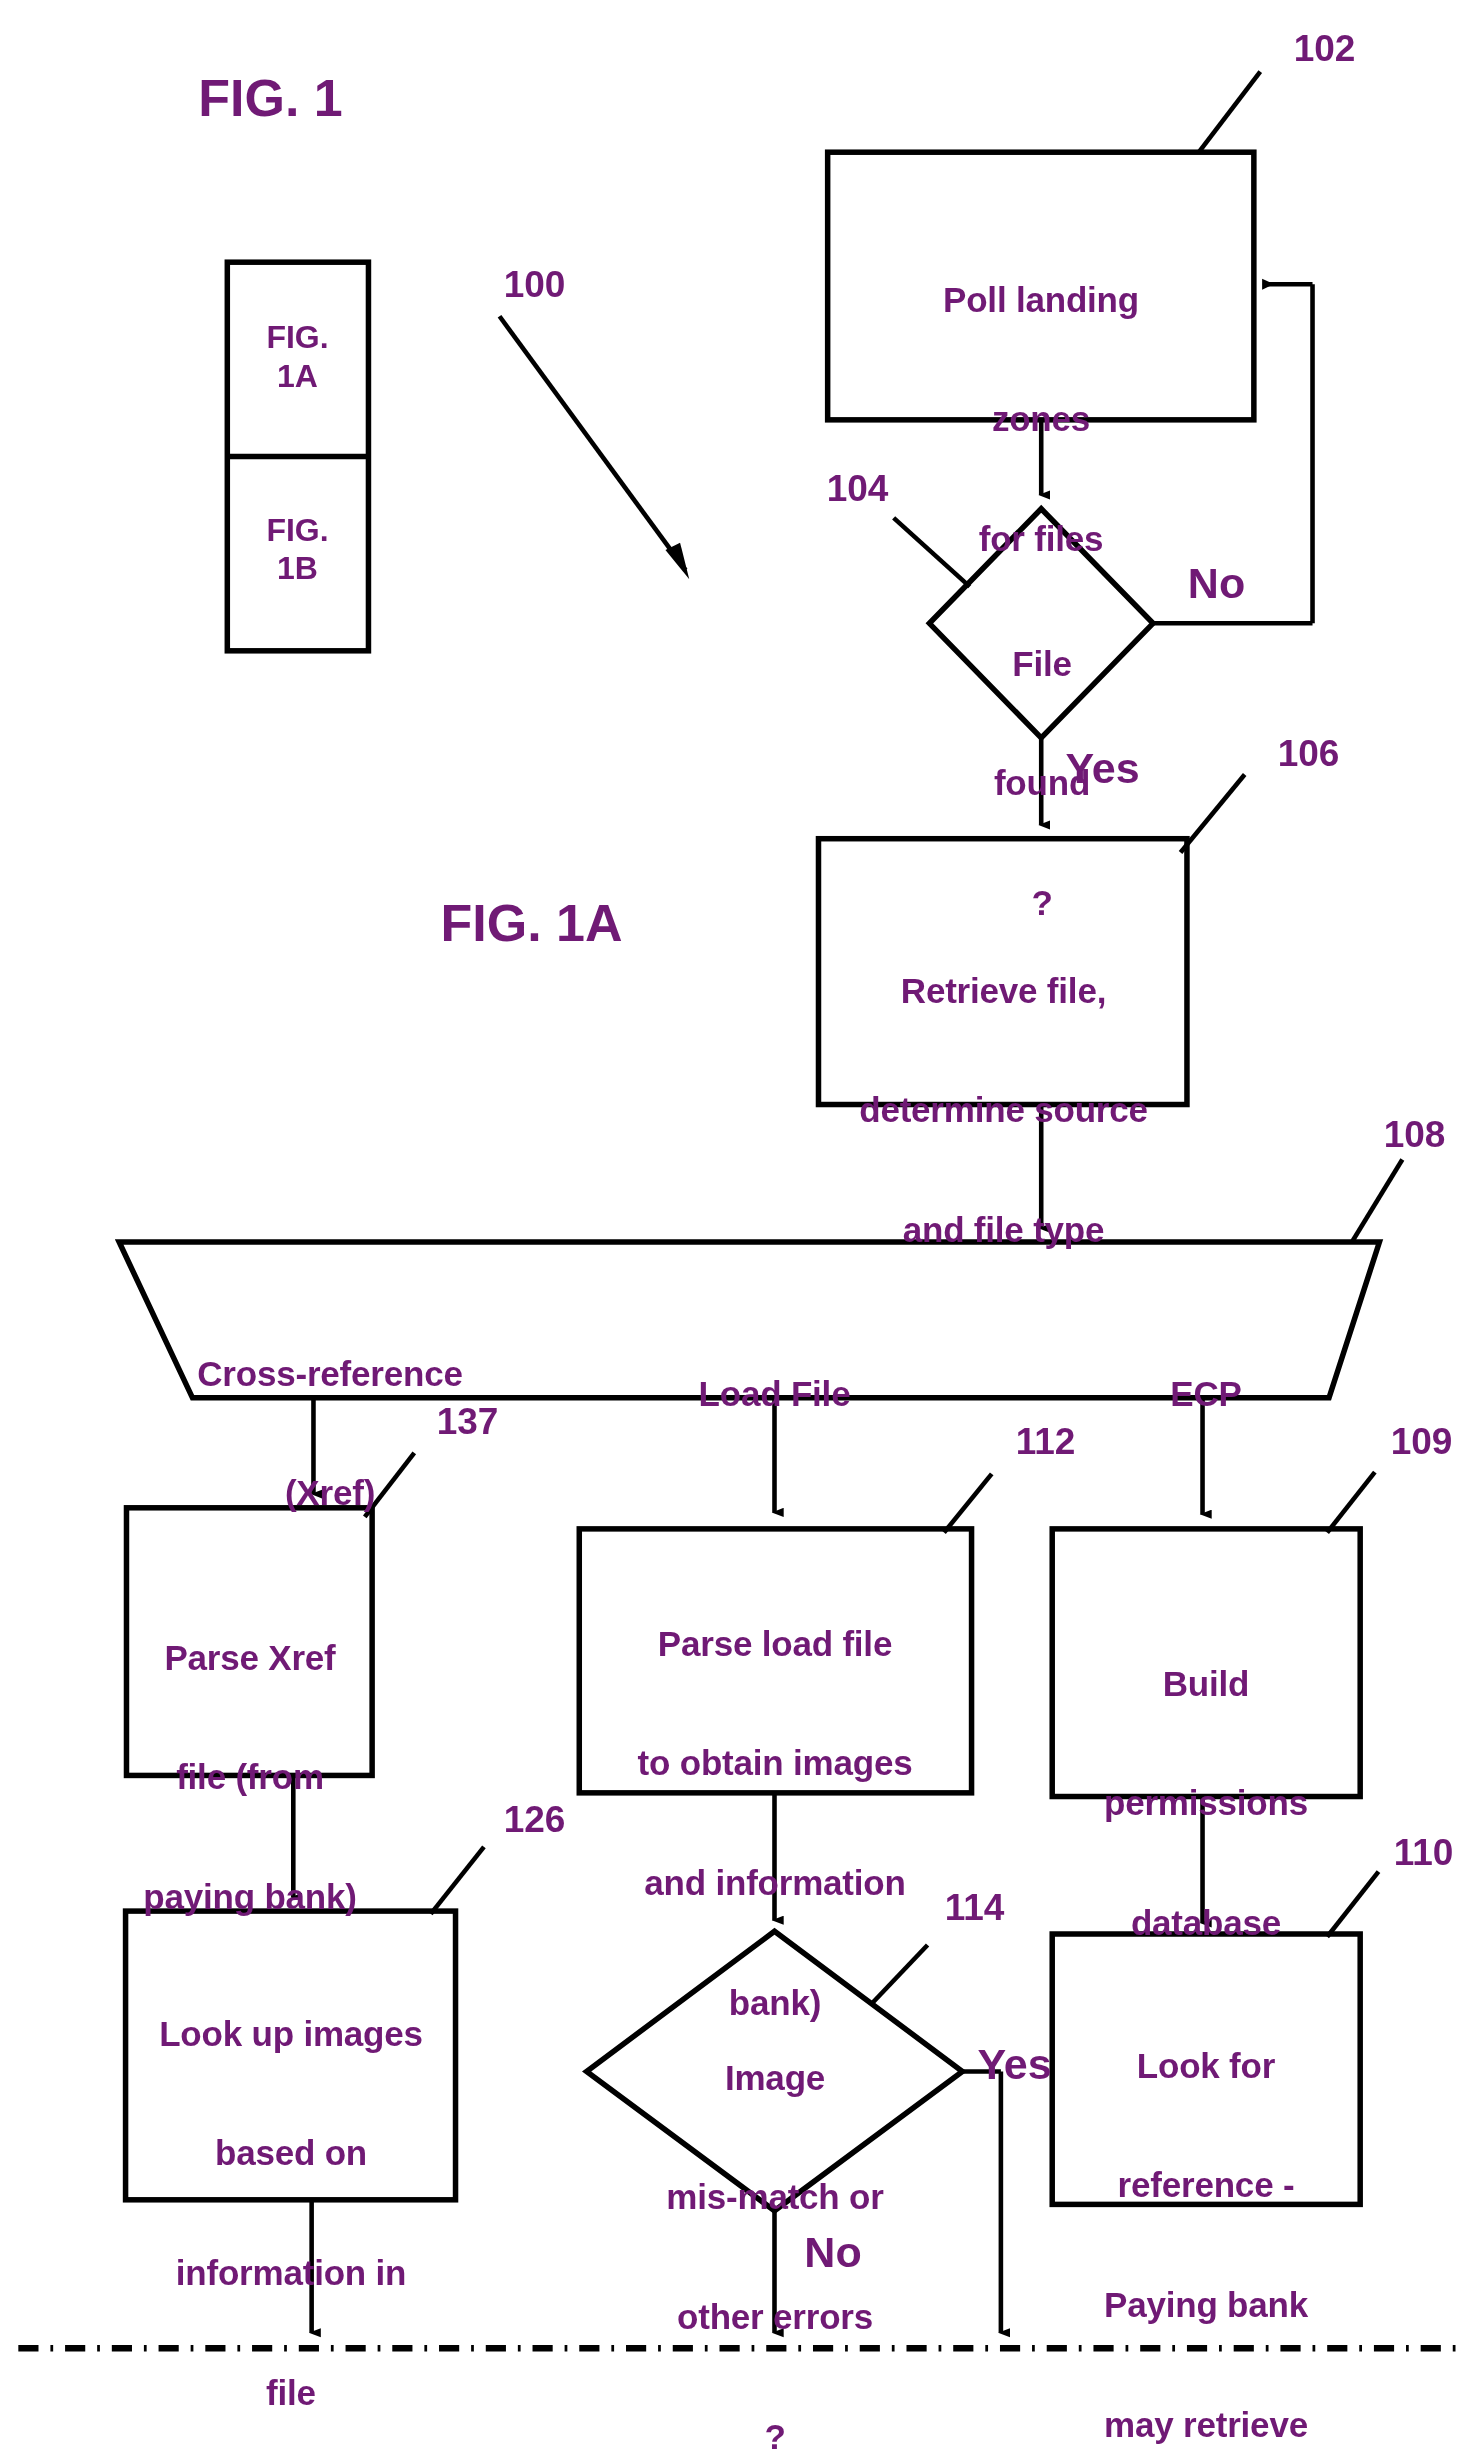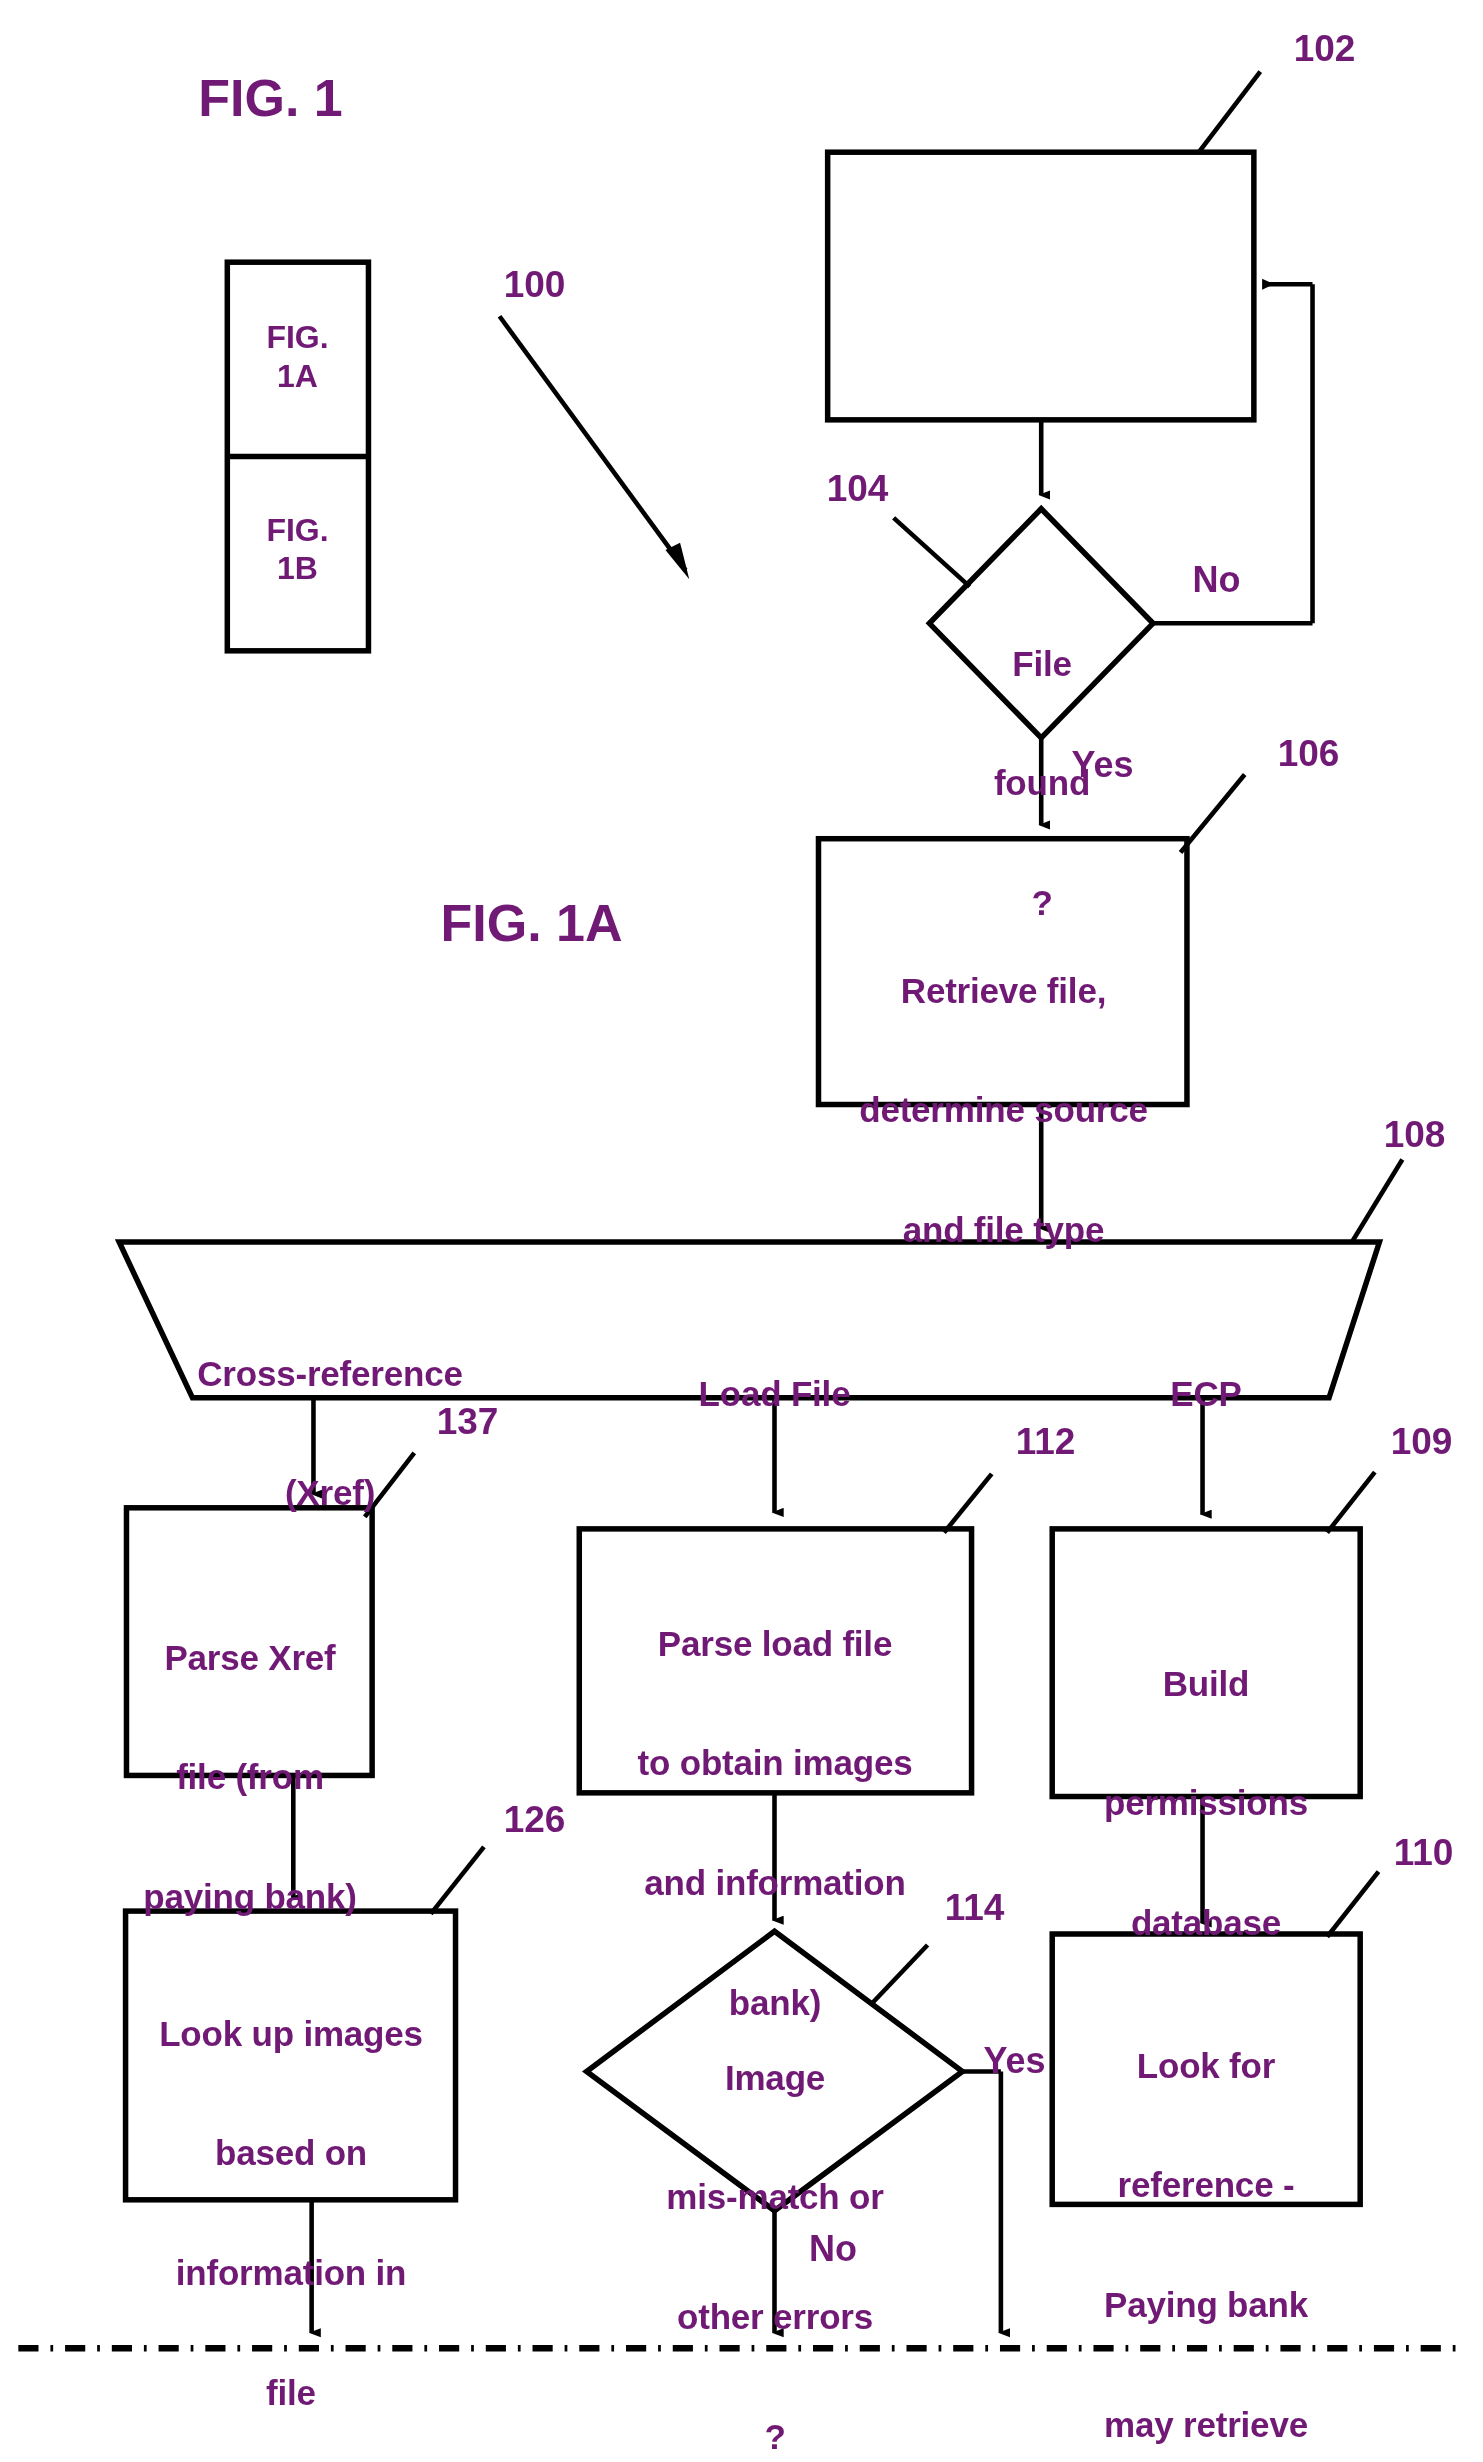--- a/index.html
+++ b/index.html
@@ -40,21 +40,21 @@
     letter-spacing: 0px;
   }
   .keytext {
     font-size: 32px;
   }
   .refnum {
     font-size: 37px;
     font-weight: bold;
   }
   .edgelabel {
-    font-size: 36px;
+    font-size: 43px;
     font-weight: bold;
   }
 </style>
 </head>
 <body>
 
 <div id="page">
 
   <svg id="svg-layer" viewBox="0 0 1618 2686" xmlns="http://www.w3.org/2000/svg">
     <defs>
@@ -146,20 +146,25 @@
   <div class="txt keytext" style="left:227px; top:358px; width:141px;">1A</div>
 
   <div class="txt keytext" style="left:227px; top:512px; width:141px;">FIG.</div>
   <div class="txt keytext" style="left:227px; top:550px; width:141px;">1B</div>
 
   <div class="txt refnum" style="left:484px; top:264px; width:101px;">100</div>
 
   <div class="txt figtitle" style="left:385px; top:894px; width:293px;">FIG. 1A</div>
 
   <div class="txt refnum" style="left:1274px; top:27.5px; width:101px;">102</div>
+  <div class="txt boxlabel" style="left:828px; top:200px; width:426px;">
+    <div>Poll landing</div>
+    <div>zones</div>
+    <div>for files</div>
+  </div>
 
   <div class="txt refnum" style="left:807px; top:468px; width:101px;">104</div>
   <div class="txt boxlabel" style="left:930px; top:564px; width:224px;">
     <div>File</div>
     <div>found</div>
     <div>?</div>
   </div>
   <div class="txt edgelabel" style="left:1175px; top:559px; width:83px;">No</div>
   <div class="txt edgelabel" style="left:1052px; top:744px; width:101px;">Yes</div>
 

